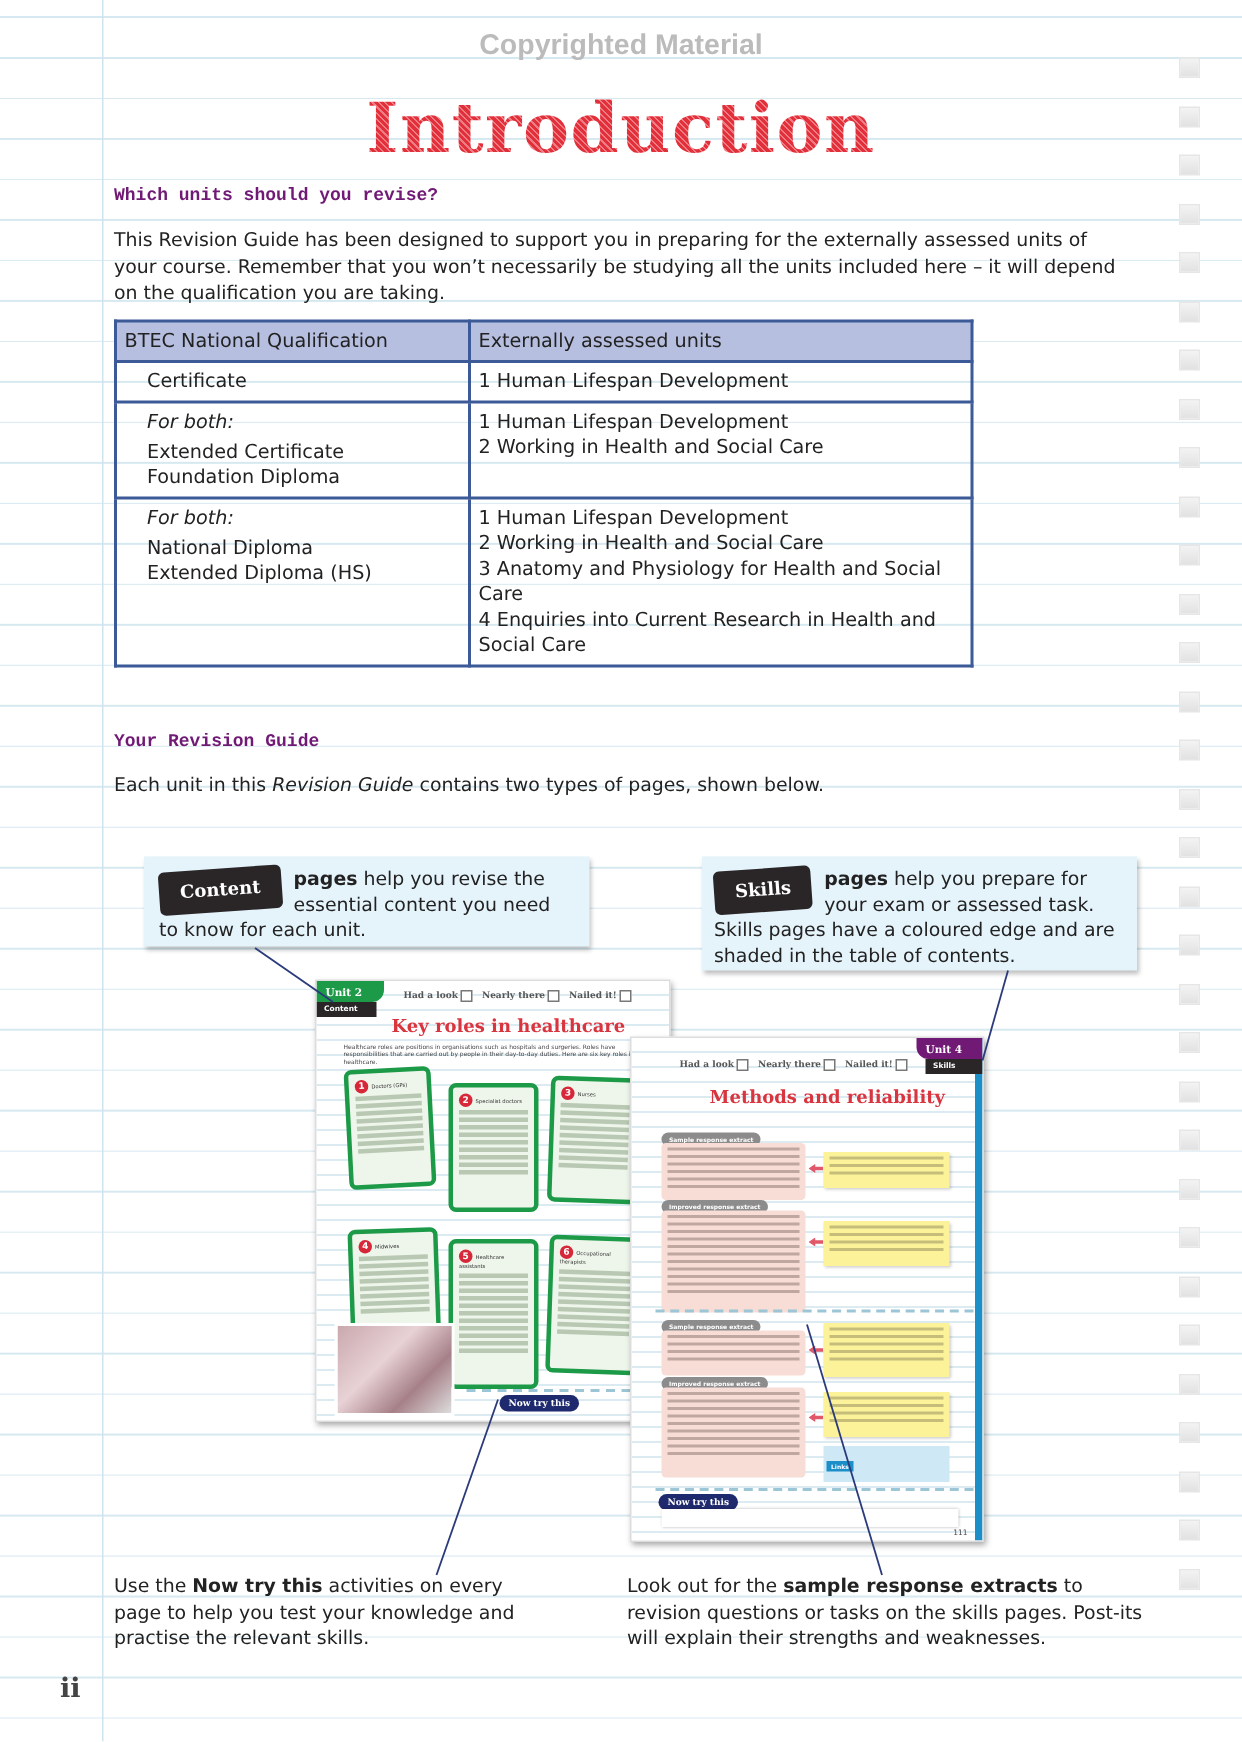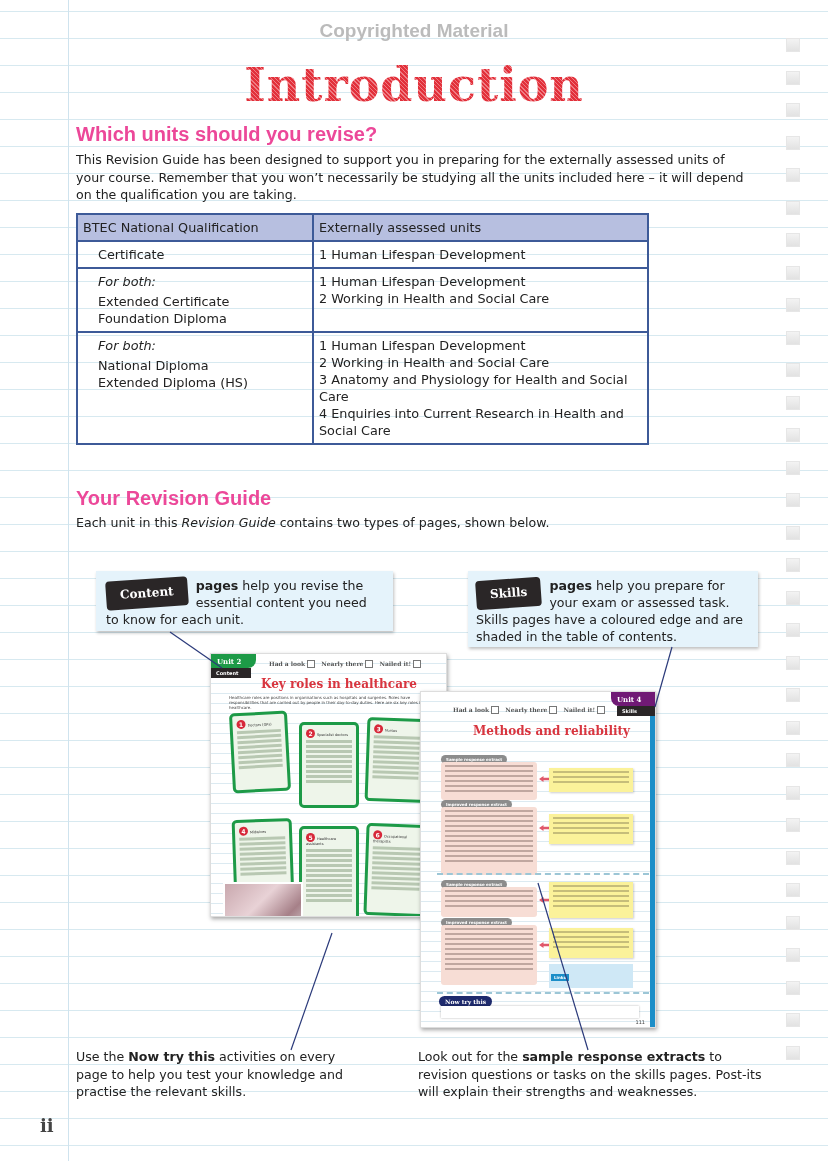--- a/index.html
+++ b/index.html
@@ -12,21 +12,21 @@
     background-position: 0 12px;
   }
   .margin-line { position: absolute; left: 68px; top: 0; bottom: 0; width: 1px; background: #cfe3ee; }
   .checkbox-col { position: absolute; right: 28px; top: 38px; width: 14px; }
   .cb { width: 14px; height: 14px; background: linear-gradient(#f3f3f3, #e2e2e2); border: 1px solid #e6e6e6; margin-bottom: 18.5px; }
 
   .copyright { position: absolute; left: 0; width: 828px; top: 20px; text-align: center; font-family: "Liberation Sans", sans-serif; font-weight: bold; font-size: 19px; color: #bbb; }
   .title { position: absolute; left: 0; width: 828px; top: 58px; text-align: center; font-family: "DejaVu Serif", serif; font-weight: bold; font-size: 46px; color: #e0313b; letter-spacing: 1px;
     background: repeating-linear-gradient(45deg, #e2303a 0 2px, #ef7c84 2px 3px); -webkit-background-clip: text; background-clip: text; -webkit-text-fill-color: transparent; }
 
-  .h2 { position: absolute; left: 76px; font-family: Liberation Sans, sans-serif; font-weight: bold; font-size: 20px; color: #ec4899; }
+  .h2 { position: absolute; left: 76px; font-family: Liberation Mono, monospace; font-weight: bold; font-size: 12px; color: #701a75; }
   .para { position: absolute; left: 76px; width: 670px; font-size: 12.6px; line-height: 17.5px; color: #222; }
 
   table.units { position: absolute; left: 76px; top: 213px; width: 573px; border-collapse: collapse; font-size: 12.8px; }
   table.units th, table.units td { border: 2px solid #3d5a98; vertical-align: top; text-align: left; padding: 4px 5px; font-weight: normal; line-height: 17px; }
   table.units th { background: #b7bfe0; height: 27px; }
   table.units td.c1 { width: 236px; padding-left: 20px; }
   table.units .cell-line { display: block; }
   table.units .ital { font-style: italic; }
 
   .callout { position: absolute; background: #e5f3fb; box-shadow: 1px 2px 3px rgba(0,0,0,.25); font-size: 12.6px; line-height: 17px; color: #222; padding: 8px 10px; }
@@ -158,21 +158,21 @@
 <div class="callout" style="left:96px; top:571px; width:297px; height:60px; padding:6px 10px;">
   <span class="tag" style="margin-top:2px;">Content</span>
   <b>pages</b><span> help you revise the essential content you need to know for each unit.</span>
 </div>
 
 <div class="callout" style="left:468px; top:571px; width:290px; height:76px; padding:6px 8px;">
   <span class="tag" style="margin-top:2px;">Skills</span>
   <b>pages</b><span> help you prepare for your exam or assessed task. Skills pages have a coloured edge and are shaded in the table of contents.</span>
 </div>
 
-<div class="mini" style="left:210px; top:653px; width:237px; height:264px;">
+<div class="mini" style="left:210px; top:653px; width:237px; height:295px;">
   <div class="lines"></div>
   <div class="unit-tab" style="left:0; top:0; background:#1d9a47; width:45px; height:14px; border-radius:0 0 8px 0;">Unit 2</div>
   <div class="sub-tab" style="left:0; top:14px; width:40px;">Content</div>
   <div class="mini-head" style="left:58px; top:6px;">
     <span>Had a look</span><span class="b"></span><span>Nearly there</span><span class="b"></span><span>Nailed it!</span><span class="b"></span>
   </div>
   <div class="mini-title" style="left:50px; top:23px;">Key roles in healthcare</div>
   <div class="mini-intro" style="left:18px; top:41px; width:200px;">Healthcare roles are positions in organisations such as hospitals and surgeries. Roles have responsibilities that are carried out by people in their day-to-day duties. Here are six key roles in healthcare.</div>
 
   <div class="card" style="left:20px; top:58px; width:58px; height:80px; transform:rotate(-3deg);"><span class="num">1</span><span>Doctors (GPs)</span><span class="txt"></span><span class="txt"></span><span class="txt"></span><span class="txt"></span><span class="txt"></span><span class="txt"></span><span class="txt"></span><span class="txt"></span></div>

